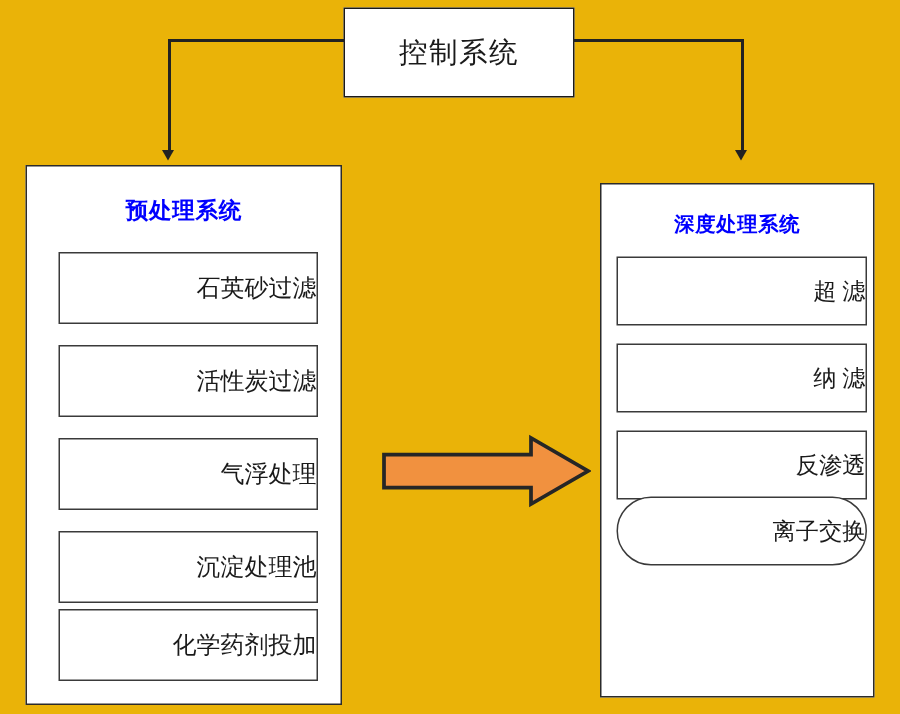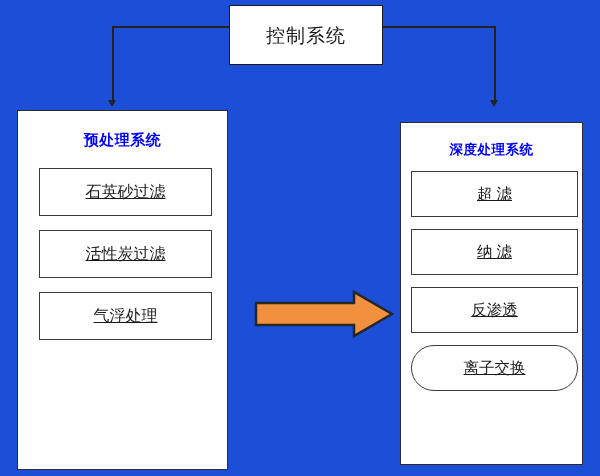--- a/index.html
+++ b/index.html
@@ -4,21 +4,21 @@
 <style>
   html, body {
     margin: 0;
     padding: 0;
     background: #ffffff;
   }
   #canvas {
     position: relative;
     width: 600px;
     height: 476px;
-    background: #1d4ed8;
+    background: #eab308;
     font-family: "Liberation Serif", "DejaVu Serif", serif;
     overflow: hidden;
   }
 
   
   .control-box {
     position: absolute;
     left: 229px;
     top: 5px;
     width: 154px;
@@ -87,23 +87,22 @@
   .panel-left .panel-title { top: 20px; }
   .panel-right .panel-title { top: 18px; font-size: 13.5px; }
 
   .item-box {
     position: absolute;
     border: 1.6px solid #3a3a3a;
     background: #ffffff;
     box-sizing: border-box;
     display: flex;
     align-items: center;
-    justify-content: center;
+    justify-content: flex-end;
     color: #1a1a1a;
-    text-decoration: underline;
   }
   .panel-left .item-box {
     left: 21px;
     width: 173px;
     height: 48px;
     font-size: 16px;
   }
   .panel-right .item-box {
     left: 10px;
     width: 167px;
@@ -142,35 +141,41 @@
 
     <div class="item-box" style="top:57px;">
       <span>石英砂过滤</span>
     </div>
     <div class="item-box" style="top:181px;">
       <span>气浮处理</span>
     </div>
     <div class="item-box" style="top:119px;">
       <span>活性炭过滤</span>
     </div>
+    <div class="item-box" style="top:243px;">
+      <span>沉淀处理池</span>
+    </div>
+    <div class="item-box" style="top:295px;">
+      <span>化学药剂投加</span>
+    </div>
   </div>
 
   <div class="panel panel-right">
     <div class="panel-title" style="color: rgb(0, 0, 255); font-family: Liberation Serif, serif;">深度处理系统</div>
 
     <div class="item-box" style="top:48px;">
       <span>超  滤</span>
     </div>
     <div class="item-box" style="top:106px;">
       <span>纳  滤</span>
     </div>
     <div class="item-box" style="top:164px;">
       <span>反渗透</span>
     </div>
-    <div class="item-box" style="top:222px;border-radius:23px;">
+    <div class="item-box" style="top:208px;border-radius:23px;">
       <span>离子交换</span>
     </div>
   </div>
 
   <div class="big-arrow">
     <svg viewBox="0 0 140 50" width="140" height="50" preserveAspectRatio="none">
       <polygon id="flow-arrow-shape" points="2,14 100,14 100,3 138,25 100,47 100,36 2,36" fill="#f1913f" stroke="#262626" stroke-width="2.5" stroke-linejoin="miter"></polygon>
     </svg>
   </div>
 

